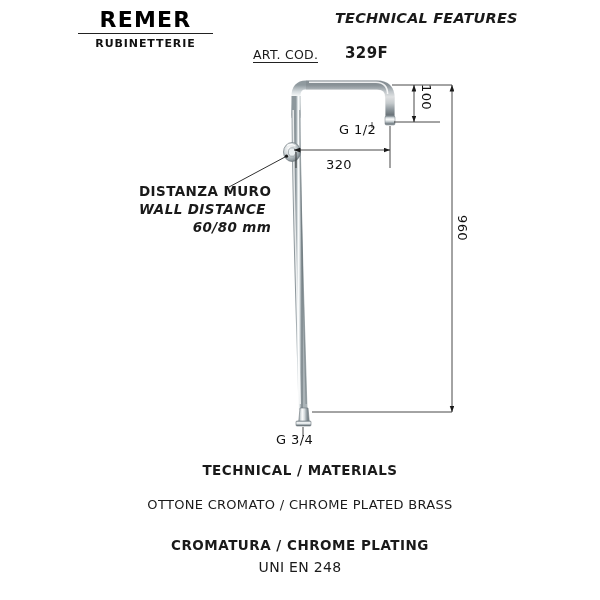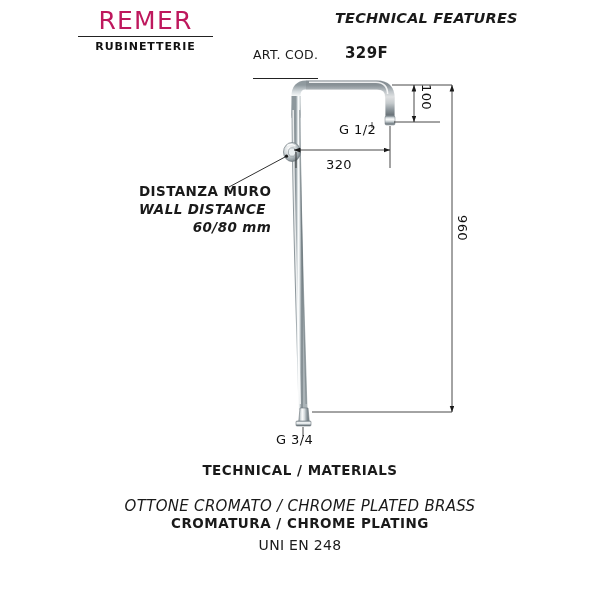--- a/index.html
+++ b/index.html
@@ -23,24 +23,24 @@
 
   
   .brand {
     position: absolute;
     left: 78px;
     top: 8px;
     width: 135px;
     text-align: center;
   }
   .brand-name {
-    font-size: 25px;
-    font-weight: normal;
+    font-size: 22px;
+    font-weight: bold;
     letter-spacing: 1.2px;
-    color: #be185d;
+    color: #000000;
     line-height: 1.05;
   }
   .brand-rule {
     border-bottom: 1px solid #222;
     margin: 2px 0 3px 0;
   }
   .brand-sub {
     font-size: 11px;
     font-weight: bold;
     letter-spacing: 0.9px;
@@ -64,21 +64,21 @@
     font-style: italic;
     letter-spacing: 0.2px;
   }
   .artcod-label {
     position: absolute;
     left: 253px;
     top: 47px;
     font-size: 12.5px;
     letter-spacing: 0.3px;
     border-bottom: 1px solid #222;
-    padding-bottom: 16px;
+    padding-bottom: 0;
   }
   .artcod-value {
     position: absolute;
     left: 345px;
     top: 44px;
     font-size: 15px;
     font-weight: bold;
     letter-spacing: 0.4px;
   }
 
@@ -148,23 +148,23 @@
     width: 600px;
     text-align: center;
   }
   .mat-head {
     font-size: 13.5px;
     font-weight: bold;
     letter-spacing: 0.5px;
     margin-bottom: 19px;
   }
   .mat-body {
-    font-size: 15px;
+    font-size: 13px;
     letter-spacing: 0.3px;
-    font-style: italic;
+    margin-bottom: 25px;
   }
   .mat-head2 {
     font-size: 13.5px;
     font-weight: bold;
     letter-spacing: 0.5px;
     margin-bottom: 6px;
   }
   .mat-body2 {
     font-size: 14px;
     letter-spacing: 0.3px;

